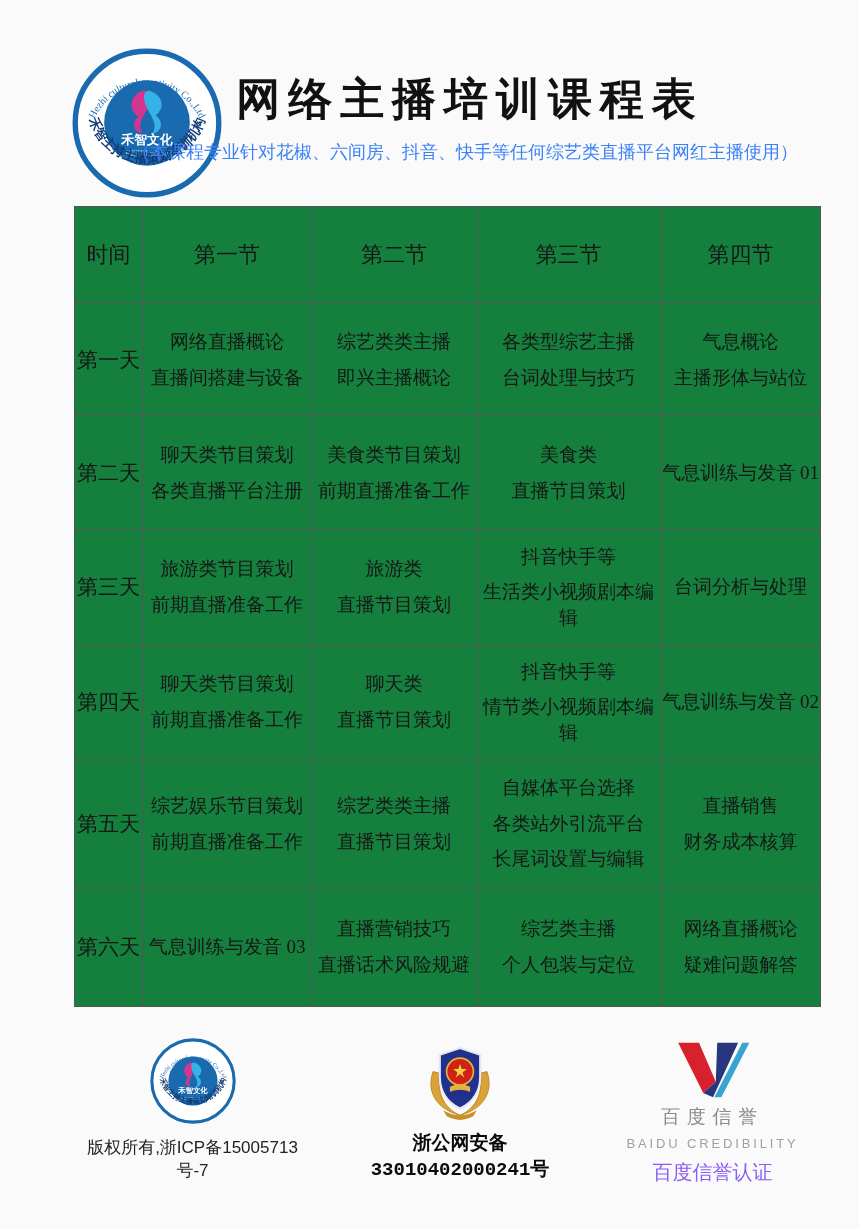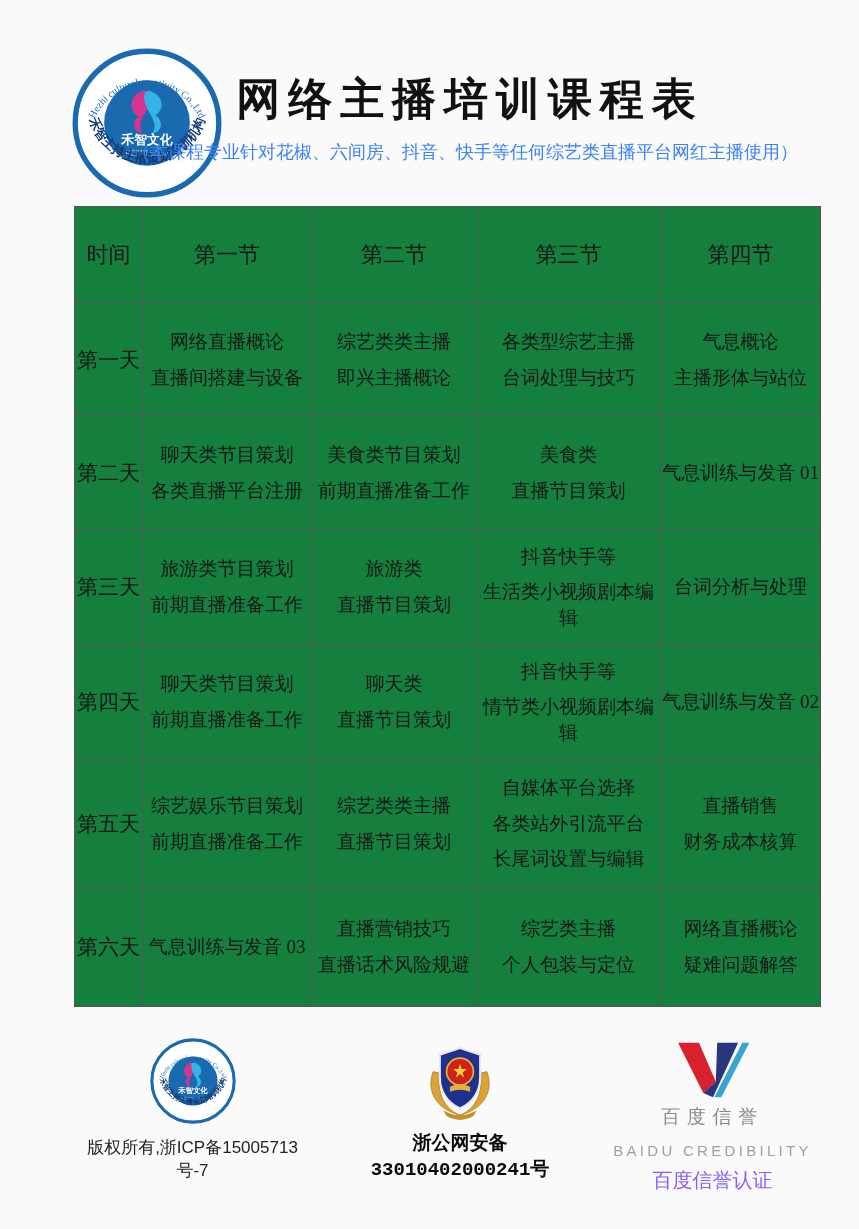--- a/index.html
+++ b/index.html
@@ -47,21 +47,21 @@
   .footer-group{position:absolute;text-align:center;}
   .footer-left{left:75px;top:1038px;width:235px;}
   .footer-center{left:340px;top:1038px;width:240px;}
   .footer-right{left:610px;top:1040px;width:205px;}
   .badge-small{width:86px;height:86px;display:block;margin:0 auto 12px auto;}
   .police-badge-svg{width:84px;height:84px;display:block;margin:0 auto 8px auto;}
   .baidu-v-svg{width:86px;height:60px;display:block;margin:0 auto 4px auto;}
   .copyright-text{font-size:17px;color:#222;font-family:"Liberation Sans",sans-serif;}
   .police-text{font-size:19px;font-weight:bold;color:#0a0a0a;font-family:Liberation Mono, monospace;}
   .baidu-cn{font-size:19px;color:var(--gray);letter-spacing:0.35em;margin-top:2px;}
-  .baidu-en{font-size:15px;color:#a0a0a0;letter-spacing:0.22em;font-family:"Liberation Sans",sans-serif;margin-top:12px;}
+  .baidu-en{font-size:13px;color:#a0a0a0;letter-spacing:0.22em;font-family:"Liberation Sans",sans-serif;margin-top:6px;}
   .baidu-cert{font-size:20px;color:#8b5cf6;margin-top:8px;}
 </style>
 </head>
 <body>
 
 <div>
 
   <svg class="company-badge badge-main" viewBox="0 0 140 140">
     <defs>
       <path id="arcT1" d="M 18,74 A 54,54 0 0 1 122,74"></path>

